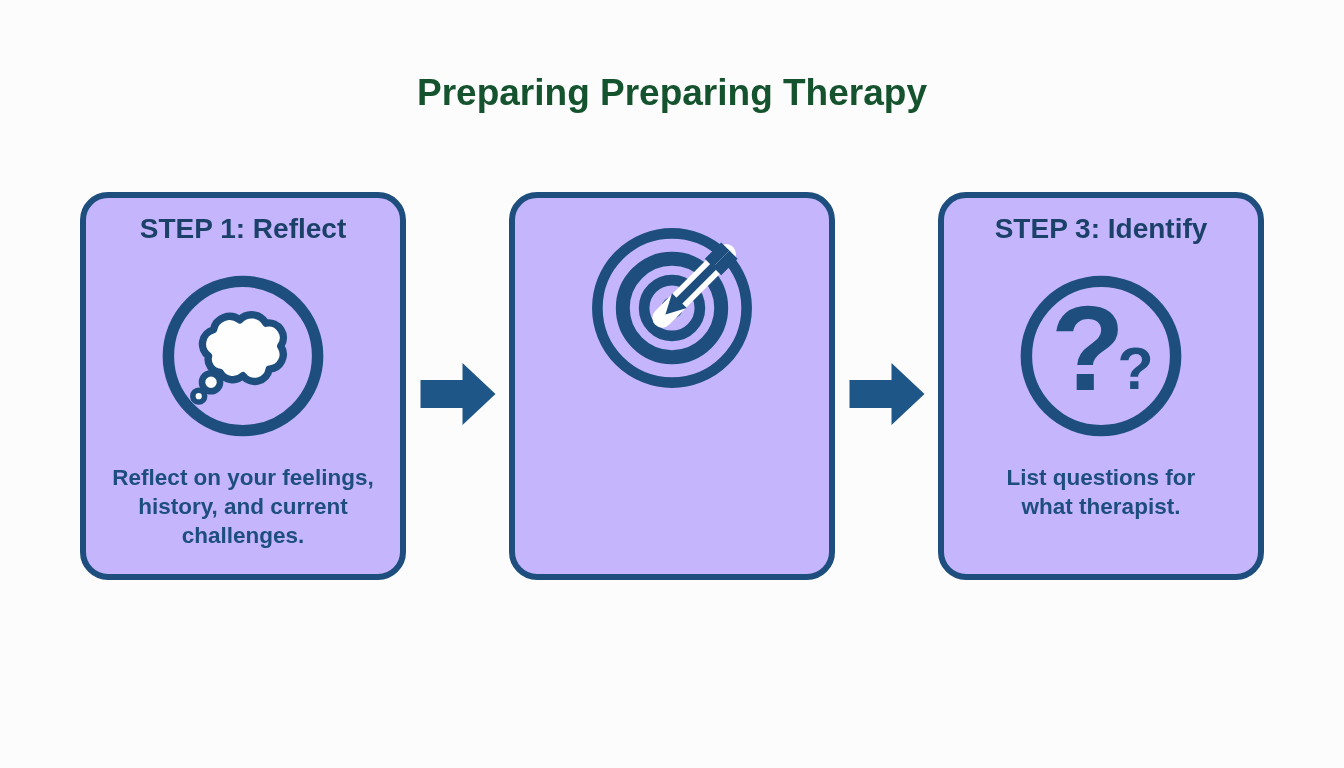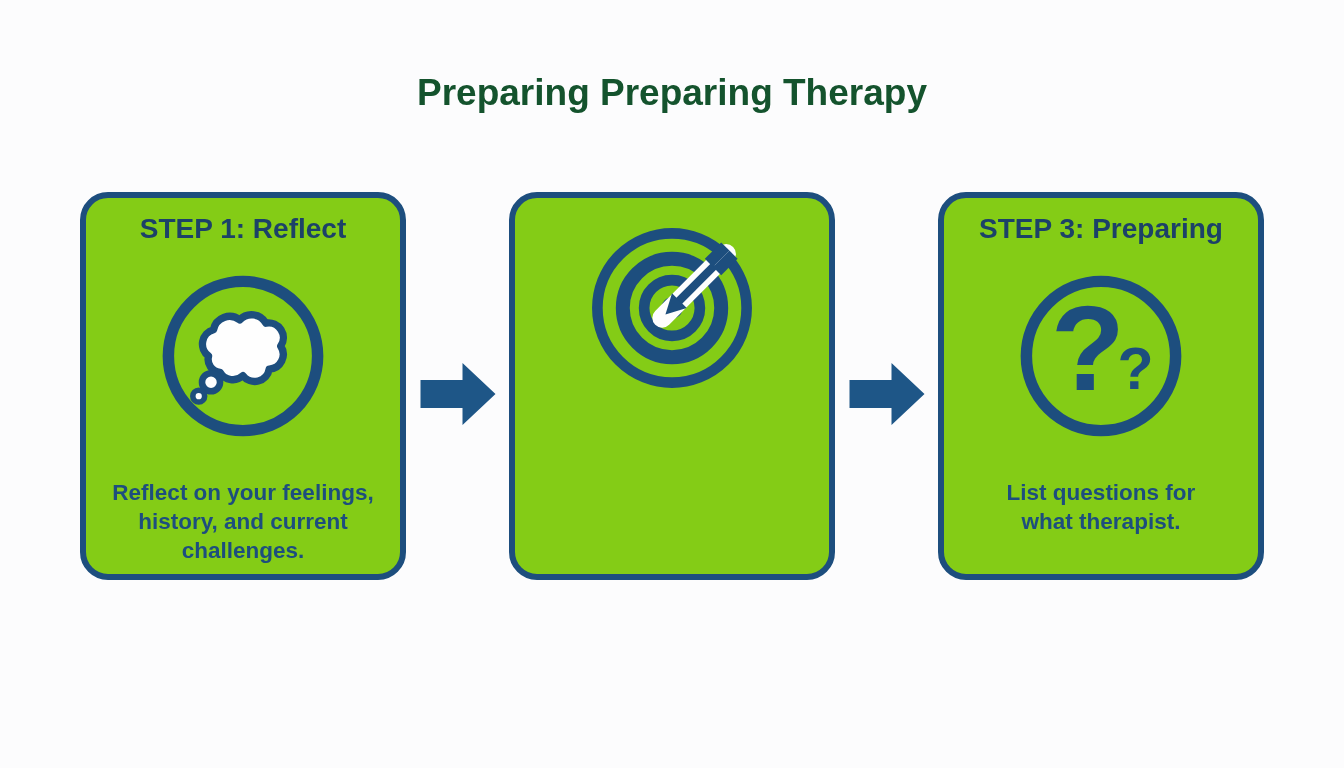--- a/index.html
+++ b/index.html
@@ -20,21 +20,21 @@
   .row {
     margin-top: 76px;
     display: flex;
     justify-content: center;
     align-items: center;
   }
   .card {
     box-sizing: border-box;
     width: 326px;
     height: 388px;
-    background: #84cc16;
+    background: #c4b5fd;
     border: 6px solid #1d4e7e;
     border-radius: 28px;
     display: flex;
     flex-direction: column;
     align-items: center;
   }
   .card-heading {
     margin-top: 14px;
     font-size: 28px;
     line-height: 34px;
@@ -42,21 +42,21 @@
     color: #1c4168;
     white-space: nowrap;
   }
   .icon-wrap {
     margin-top: 28px;
     width: 164px;
     height: 164px;
   }
   .icon-wrap svg { display: block; width: 164px; height: 164px; }
   .card-desc {
-    margin-top: 40px;
+    margin-top: 25px;
     font-size: 22.5px;
     line-height: 29px;
     font-weight: bold;
     color: #1d4e7e;
     text-align: center;
   }
   .card:nth-of-type(1) .card-desc { width: 282px; }
   .card:nth-of-type(3) .card-desc { width: 218px; }
   .card:nth-of-type(5) .card-desc { width: 212px; }
   .arrow-box {
@@ -110,21 +110,21 @@
     </div>
   </div>
 
   <div class="arrow-box">
     <svg viewBox="0 0 75 62">
       <polygon points="0,17 42,17 42,0 75,31 42,62 42,45 0,45" fill="#1e5687"></polygon>
     </svg>
   </div>
 
   <div class="card">
-    <div class="card-heading">STEP 3: Preparing</div>
+    <div class="card-heading">STEP 3: Identify</div>
     <div class="icon-wrap">
       <svg viewBox="0 0 100 100">
         <circle class="navy-stroke" cx="50" cy="50" r="45.5" stroke-width="7"></circle>
         <text x="42" y="71" text-anchor="middle" font-size="74" font-weight="bold" font-family="Liberation Sans, sans-serif" fill="#1d4e7e">?</text>
         <text x="71" y="70" text-anchor="middle" font-size="36" font-weight="bold" font-family="Liberation Sans, sans-serif" fill="#1d4e7e">?</text>
       </svg>
     </div>
     <div class="card-desc">List questions for what therapist.</div>
   </div>
 

